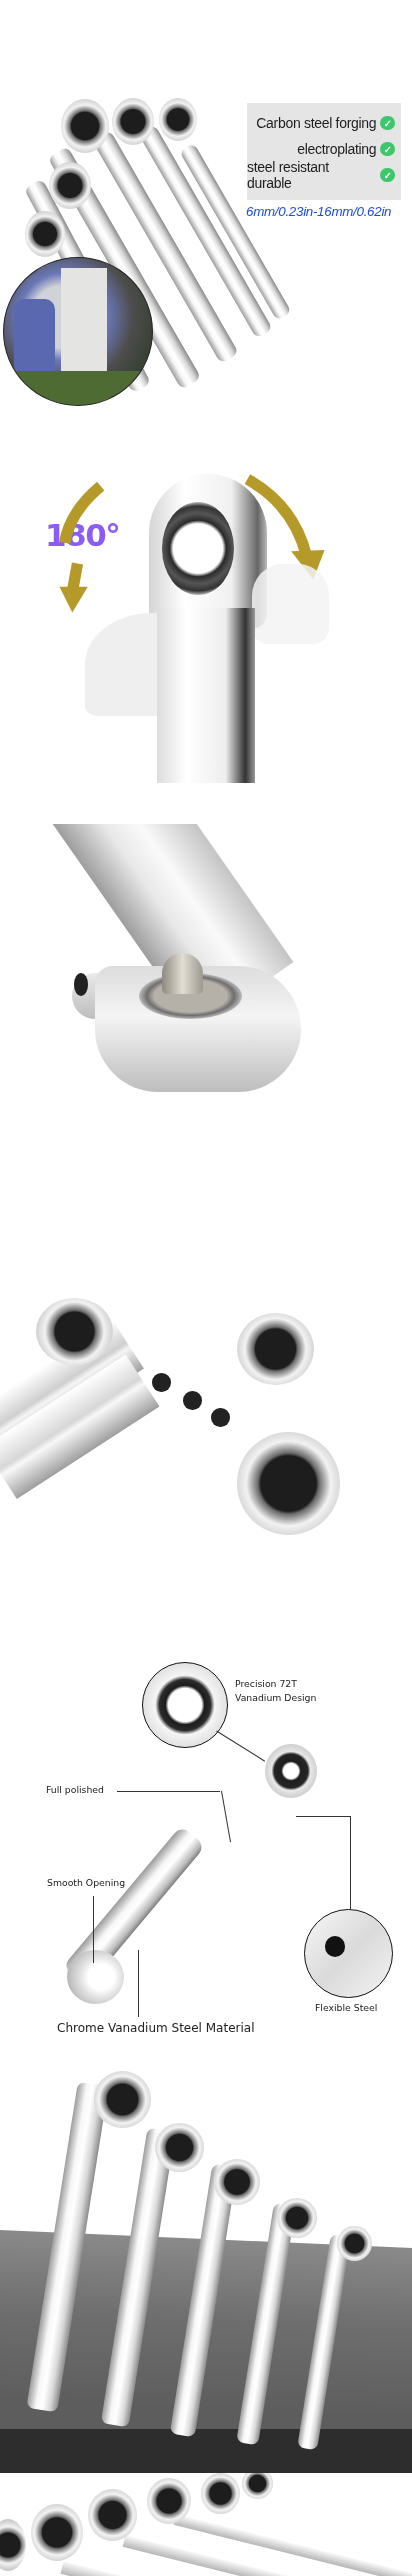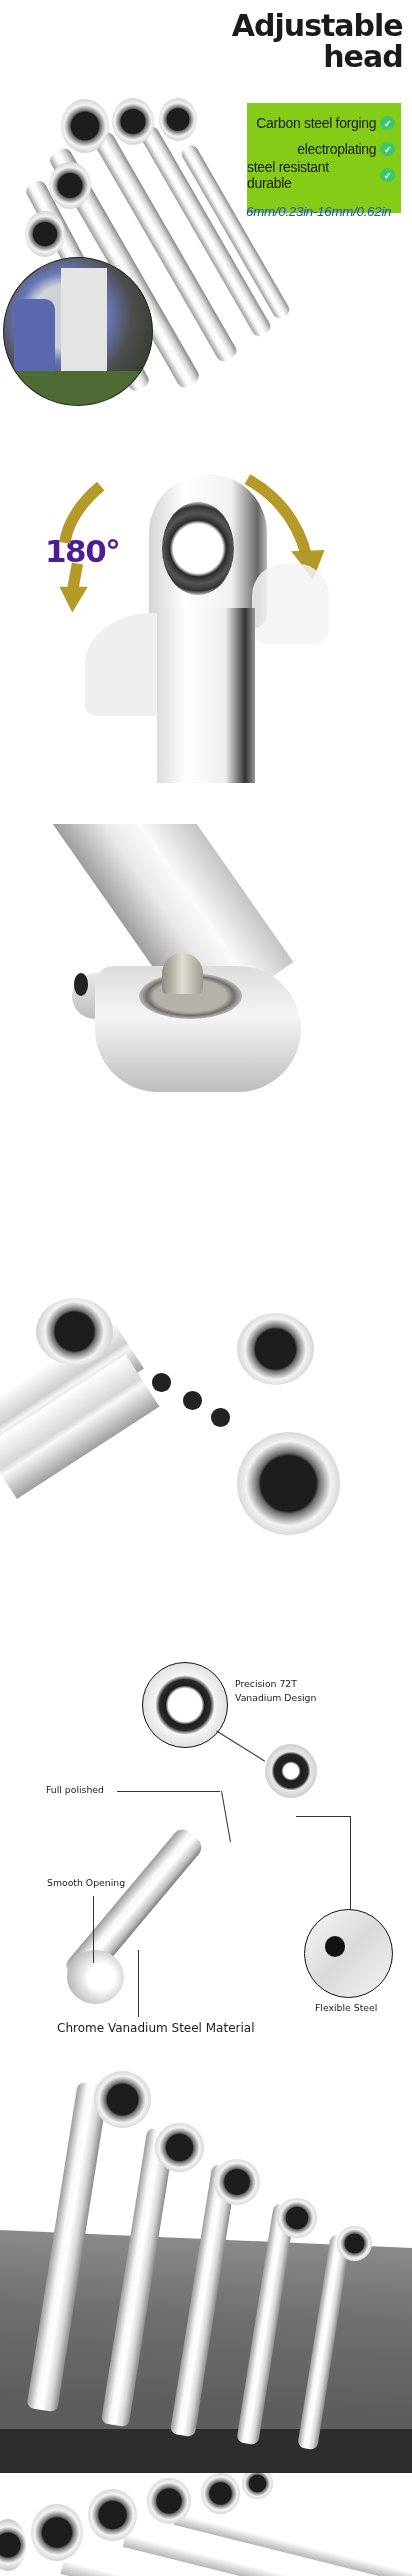--- a/index.html
+++ b/index.html
@@ -1,37 +1,36 @@
 <!DOCTYPE html>
 <html style="font-size:8.2px"><head>
 <meta charset="utf-8">
 <style>
   html, body { margin: 0; padding: 0; background: #ffffff; }
   body { width: 412px; height: 3709px; position: relative; overflow: hidden; font-family: "Liberation Sans", sans-serif; color: #1a1a1a; }
   .sec { position: absolute; left: 0; width: 412px; overflow: hidden; }
   .abs { position: absolute; }
   
   .hero-title { position: absolute; right: 9.3px; top: 10.3px; width: 247px; text-align: right; font-family: "DejaVu Sans", sans-serif; font-weight: bold; font-size: 30px; line-height: 31px; letter-spacing: -1px; color: #1b1b1b; }
-  .feature-box { position: absolute; left: 247px; top: 103px; width: 154px; height: 110px; background: #84cc16; box-sizing: border-box; padding: 7.2px 6.2px 0 0; }
+  .feature-box { position: absolute; left: 247px; top: 103px; width: 154px; height: 97px; background: #e5e5e5; box-sizing: border-box; padding: 7.2px 6.2px 0 0; }
   .feature-row { display: flex; justify-content: flex-end; align-items: center; height: 26px; font-size: 14px; color: #1e1e1e; letter-spacing: -0.3px; }
   .check { width: 14.4px; height: 14.4px; border-radius: 50%; background: #3cc76a; margin-left: 4.1px; display: inline-flex; align-items: center; justify-content: center; color: #fff; font-size: 9.8px; font-weight: bold; flex: none; }
   .size-range { position: absolute; left: 246px; top: 204px; font-size: 13.4px; font-style: italic; color: #1d4ed8; letter-spacing: -0.3px; }
   .wrench-shaft { position: absolute; background: linear-gradient(90deg, #9c9c9c 0%, #f7f7f7 30%, #ffffff 50%, #d8d8d8 75%, #8a8a8a 100%); border-radius: 7.2px; }
   .ring { position: absolute; border-radius: 50%; background: radial-gradient(circle, #1d1d1d 0 38%, #6b6b6b 42%, #f2f2f2 58%, #c8c8c8 80%, #8d8d8d 100%); }
   .oval-photo { position: absolute; border-radius: 50%; overflow: hidden; border: 1px solid #222; }
   .label { position: absolute; font-family: "DejaVu Sans", sans-serif; font-size: 8.2px; color: #222; }
   .leader { position: absolute; background: #333; }
   .gold { color: #b59a2a; }
 </style>
 </head>
 <body>
 
 <section class="sec" style="top:0; height:464px;">
   <div class="hero-title">
-    <div>Adjustable head</div>
   </div>
 
   <div>
     <div class="wrench-shaft" style="left:77px; top:170px; width:20.6px; height:232px; transform:rotate(-28deg);"></div>
     <div class="wrench-shaft" style="left:113px; top:134px; width:23px; height:268px; transform:rotate(-30deg);"></div>
     <div class="wrench-shaft" style="left:155px; top:118px; width:20.6px; height:258px; transform:rotate(-30deg);"></div>
     <div class="wrench-shaft" style="left:196px; top:113px; width:18.5px; height:237px; transform:rotate(-30deg);"></div>
     <div class="wrench-shaft" style="left:227px; top:134px; width:16.5px; height:196px; transform:rotate(-30deg);"></div>
     <div class="ring" style="left:25px; top:211px; width:40px; height:46px;"></div>
     <div class="ring" style="left:49px; top:162px; width:42px; height:47px;"></div>
@@ -57,21 +56,21 @@
   <div class="size-range">6mm/0.23in-16mm/0.62in</div>
 
   <div class="oval-photo" style="left:2.6px; top:257px; width:148px; height:147px; background: radial-gradient(ellipse at 40% 40%, #cfd3d8 0 25%, #6a78b8 35%, #4d4d4d 55%, #2a3a22 85%, #5c7a3c 100%);">
     <div class="abs" style="left:57px; top:10.3px; width:46px; height:118px; background:#e4e4e2;"></div>
     <div class="abs" style="left:10.3px; top:41px; width:41px; height:77px; background:#5a68b0; border-radius:10.3px;"></div>
     <div class="abs" style="left:0; top:113px; width:149px; height:36px; background:#4e6b33;"></div>
   </div>
 </section>
 
 <section class="sec" style="top:453px; height:330px;">
-  <div class="abs gold" style="left:45px; top:80px; font-family:'DejaVu Sans', sans-serif; font-weight:bold; font-size:31px; letter-spacing:-1.5px; color:#4c1d95;">180°</div>
+  <div class="abs gold" style="left:45px; top:64px; font-family:'DejaVu Sans', sans-serif; font-weight:bold; font-size:31px; letter-spacing:-1.5px; color:#8b5cf6;">180°</div>
   <svg class="abs" style="left:49px; top:28px;" width="57" height="134" viewBox="0 0 110 260">
     <path d="M100 10 Q 40 60 30 120" stroke="#b59a2a" stroke-width="22" fill="none"></path>
     <path d="M55 160 L 45 215" stroke="#b59a2a" stroke-width="22" fill="none"></path>
     <polygon points="20,205 75,205 45,255" fill="#b59a2a"></polygon>
   </svg>
   <svg class="abs" style="left:242px; top:20.6px;" width="88" height="108" viewBox="0 0 170 210">
     <path d="M10 10 Q 100 60 125 160" stroke="#b59a2a" stroke-width="22" fill="none"></path>
     <polygon points="95,150 160,148 138,205" fill="#b59a2a"></polygon>
   </svg>
 

